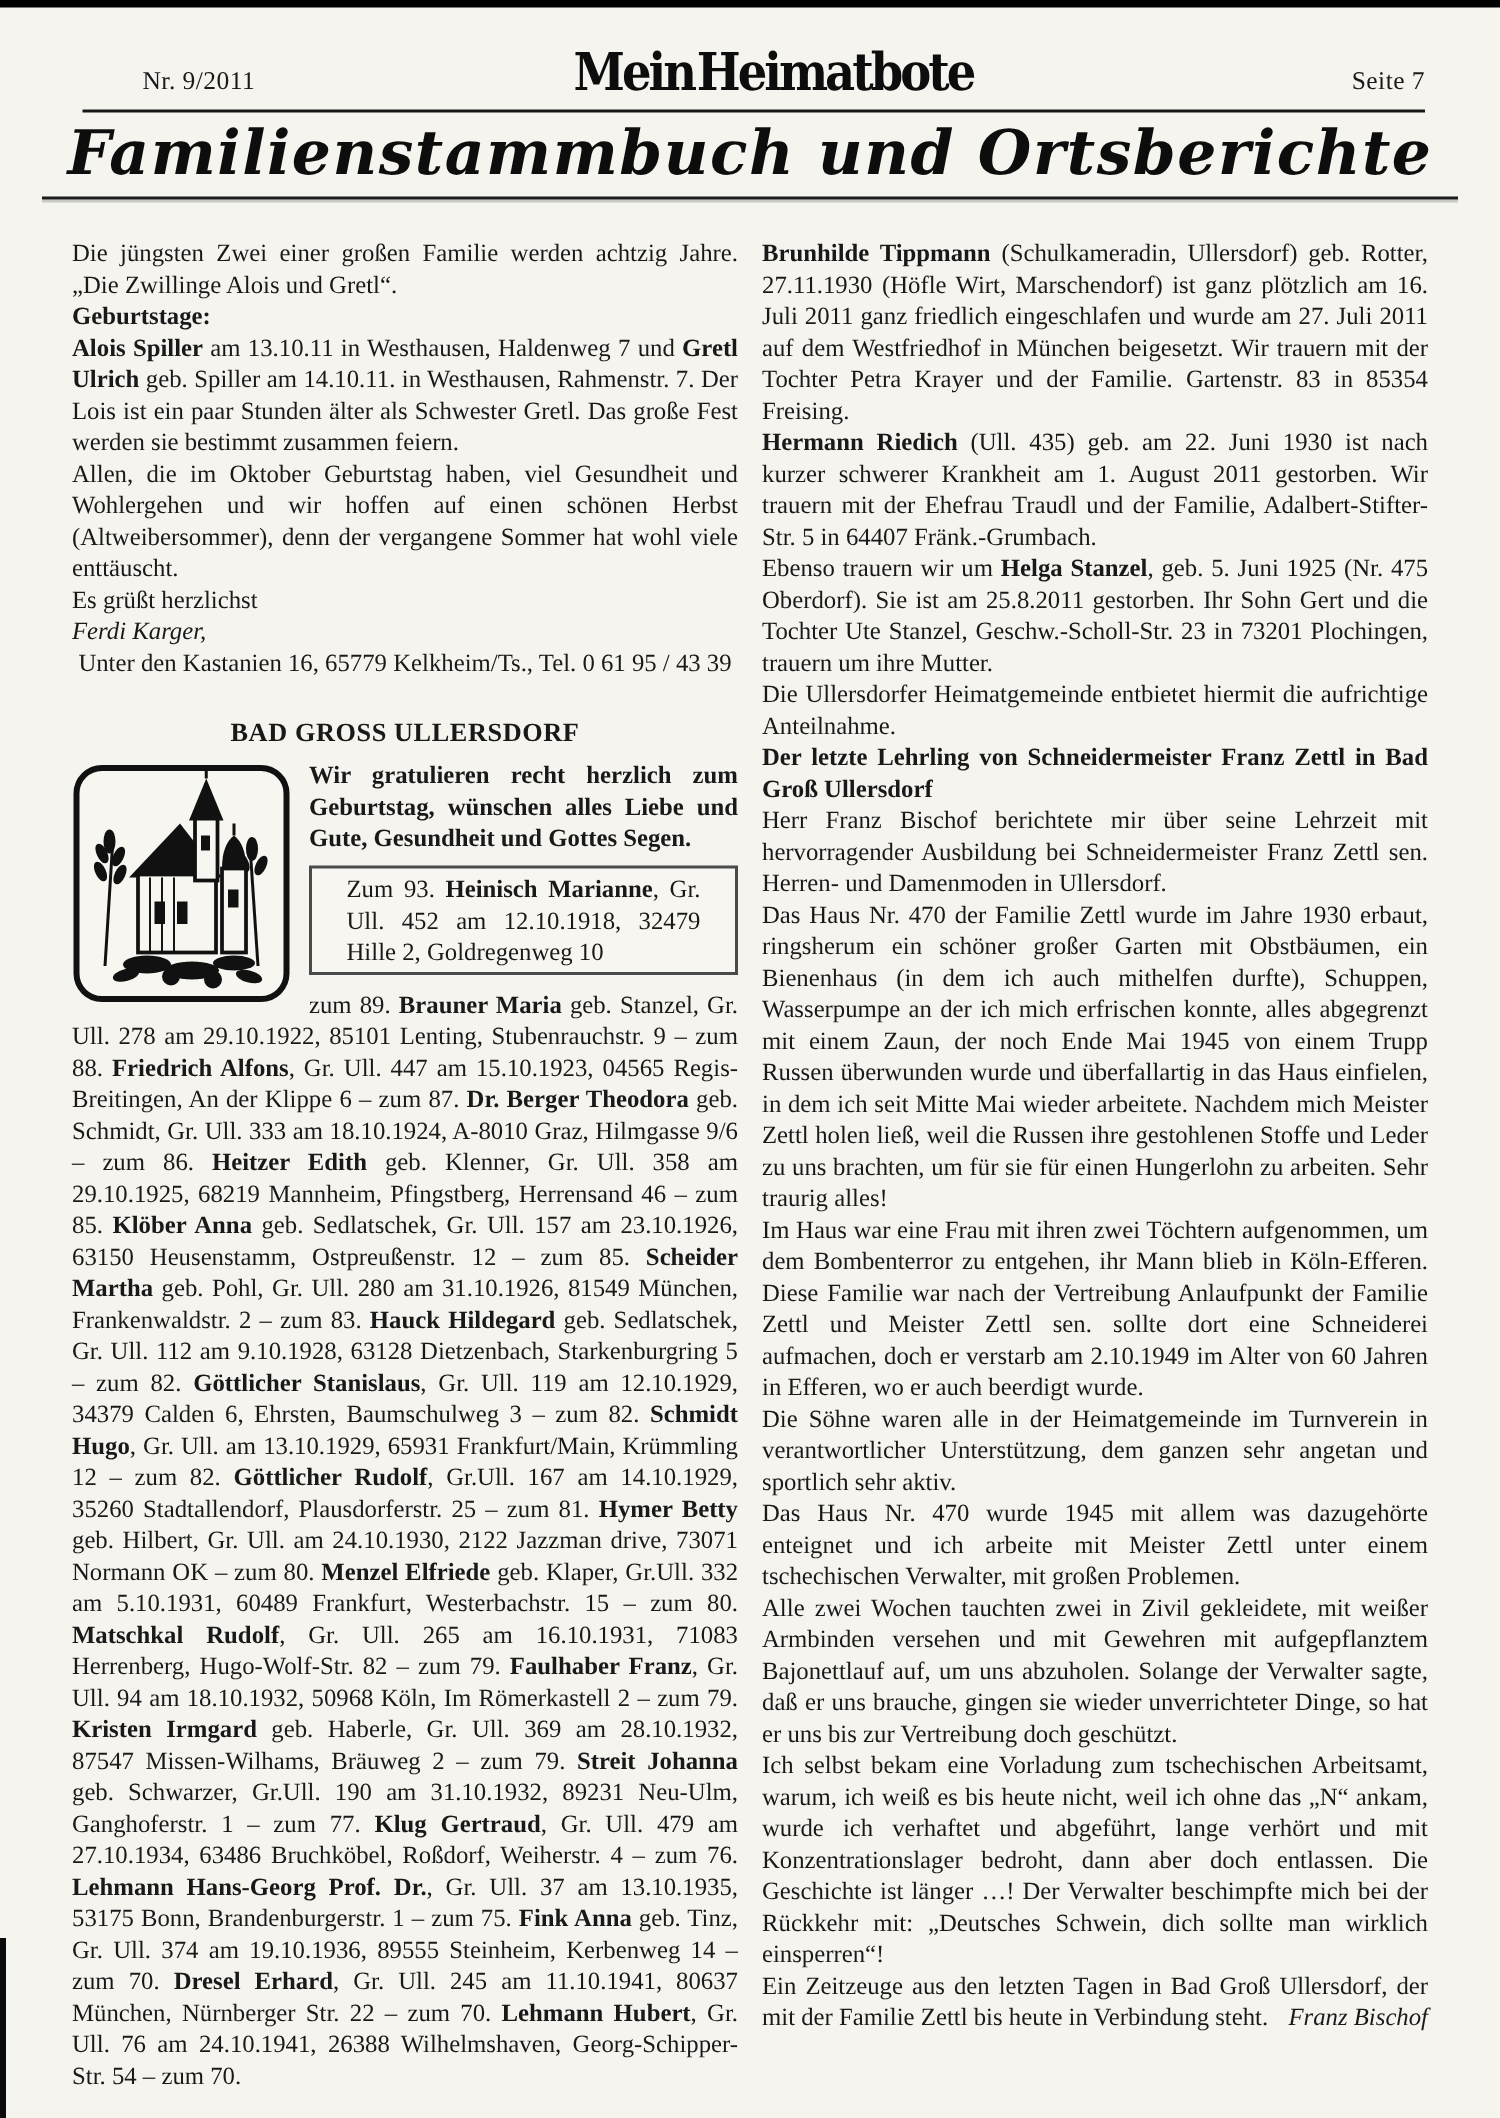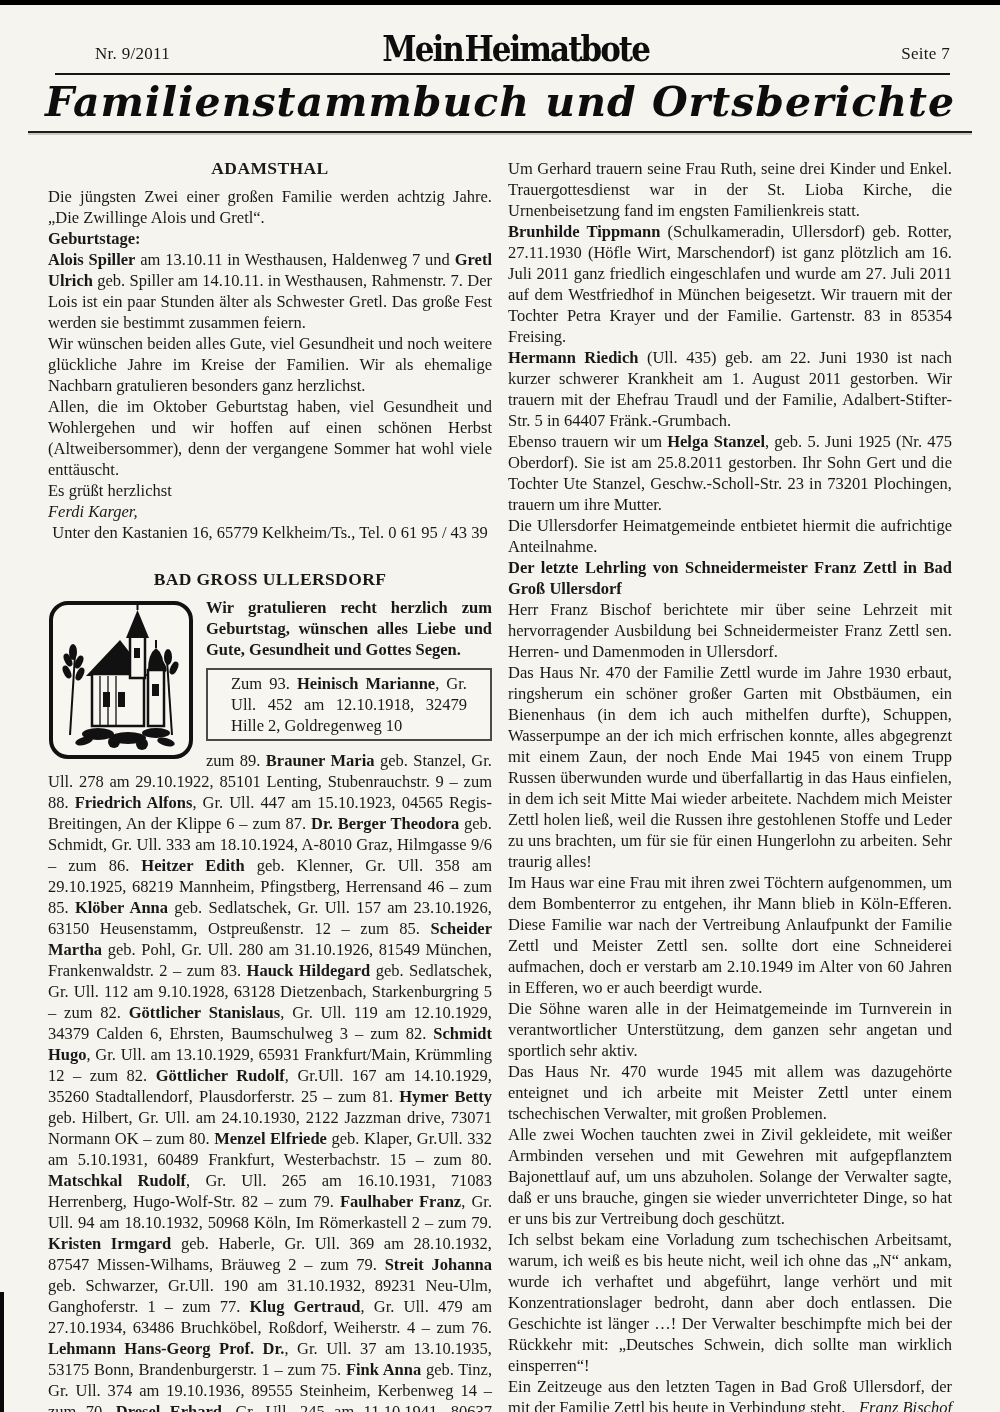--- a/index.html
+++ b/index.html
@@ -89,25 +89,23 @@
   <span class="page-no">Seite 7</span>
 </div>
 <div class="rule-1"></div>
 <div class="section-title">Familienstammbuch und Ortsberichte</div>
 <div class="rule-2"></div>
 
 <div class="columns">
 
   <div class="col">
 
-    <div class="center-head">ADAMSTHAL</div>
     <p><span>Die jüngsten Zwei einer großen Familie werden achtzig Jahre. „Die Zwillinge Alois und Gretl“.</span></p>
     <p><b>Geburtstage:</b></p>
     <p><b>Alois Spiller</b><span> am 13.10.11 in Westhausen, Haldenweg 7 und </span><b>Gretl Ulrich</b><span> geb. Spiller am 14.10.11. in Westhausen, Rahmenstr. 7. Der Lois ist ein paar Stunden älter als Schwester Gretl. Das große Fest werden sie bestimmt zusammen feiern.</span></p>
-    <p><span>Wir wünschen beiden alles Gute, viel Gesundheit und noch weitere glückliche Jahre im Kreise der Familien. Wir als ehemalige Nachbarn gratulieren besonders ganz herzlichst.</span></p>
     <p class="gap-top"><span>Allen, die im Oktober Geburtstag haben, viel Gesundheit und Wohlergehen und wir hoffen auf einen schönen Herbst (Altweibersommer), denn der vergangene Sommer hat wohl viele enttäuscht.</span></p>
     <div class="closing-row">
       <span>Es grüßt herzlichst</span>
       <span class="sig-name">Ferdi Karger,</span>
     </div>
     <div class="address-line">Unter den Kastanien 16, 65779 Kelkheim/Ts., Tel. 0 61 95 / 43 39</div>
 
     <div class="center-head gap-top-lg">BAD GROSS ULLERSDORF</div>
 
     <div>
@@ -161,21 +159,20 @@
       <p class="bgu-intro">Wir gratulieren recht herzlich zum Geburtstag, wünschen alles Liebe und Gute, Gesundheit und Gottes Segen.</p>
       <div class="bgu-box">
         <p><span>Zum 93. </span><b>Heinisch Marianne</b><span>, Gr. Ull. 452 am 12.10.1918, 32479 Hille 2, Goldregenweg 10</span></p>
       </div>
       <p class="birthday-list"><span>zum 89. </span><b>Brauner Maria</b><span> geb. Stanzel, Gr. Ull. 278 am 29.10.1922, 85101 Lenting, Stubenrauchstr. 9 – zum 88. </span><b>Friedrich Alfons</b><span>, Gr. Ull. 447 am 15.10.1923, 04565 Regis-Breitingen, An der Klippe 6 – zum 87. </span><b>Dr. Berger Theodora</b><span> geb. Schmidt, Gr. Ull. 333 am 18.10.1924, A-8010 Graz, Hilmgasse 9/6 – zum 86. </span><b>Heitzer Edith</b><span> geb. Klenner, Gr. Ull. 358 am 29.10.1925, 68219 Mannheim, Pfingstberg, Herrensand 46 – zum 85. </span><b>Klöber Anna</b><span> geb. Sedlatschek, Gr. Ull. 157 am 23.10.1926, 63150 Heusenstamm, Ostpreußenstr. 12 – zum 85. </span><b>Scheider Martha</b><span> geb. Pohl, Gr. Ull. 280 am 31.10.1926, 81549 München, Frankenwaldstr. 2 – zum 83. </span><b>Hauck Hildegard</b><span> geb. Sedlatschek, Gr. Ull. 112 am 9.10.1928, 63128 Dietzenbach, Starkenburgring 5 – zum 82. </span><b>Göttlicher Stanislaus</b><span>, Gr. Ull. 119 am 12.10.1929, 34379 Calden 6, Ehrsten, Baumschulweg 3 – zum 82. </span><b>Schmidt Hugo</b><span>, Gr. Ull. am 13.10.1929, 65931 Frankfurt/Main, Krümmling 12 – zum 82. </span><b>Göttlicher Rudolf</b><span>, Gr.Ull. 167 am 14.10.1929, 35260 Stadtallendorf, Plausdorferstr. 25 – zum 81. </span><b>Hymer Betty</b><span> geb. Hilbert, Gr. Ull. am 24.10.1930, 2122 Jazzman drive, 73071 Normann OK – zum 80. </span><b>Menzel Elfriede</b><span> geb. Klaper, Gr.Ull. 332 am 5.10.1931, 60489 Frankfurt, Westerbachstr. 15 – zum 80. </span><b>Matschkal Rudolf</b><span>, Gr. Ull. 265 am 16.10.1931, 71083 Herrenberg, Hugo-Wolf-Str. 82 – zum 79. </span><b>Faulhaber Franz</b><span>, Gr. Ull. 94 am 18.10.1932, 50968 Köln, Im Römerkastell 2 – zum 79. </span><b>Kristen Irmgard</b><span> geb. Haberle, Gr. Ull. 369 am 28.10.1932, 87547 Missen-Wilhams, Bräuweg 2 – zum 79. </span><b>Streit Johanna</b><span> geb. Schwarzer, Gr.Ull. 190 am 31.10.1932, 89231 Neu-Ulm, Ganghoferstr. 1 – zum 77. </span><b>Klug Gertraud</b><span>, Gr. Ull. 479 am 27.10.1934, 63486 Bruchköbel, Roßdorf, Weiherstr. 4 – zum 76. </span><b>Lehmann Hans-Georg Prof. Dr.</b><span>, Gr. Ull. 37 am 13.10.1935, 53175 Bonn, Brandenburgerstr. 1 – zum 75. </span><b>Fink Anna</b><span> geb. Tinz, Gr. Ull. 374 am 19.10.1936, 89555 Steinheim, Kerbenweg 14 – zum 70. </span><b>Dresel Erhard</b><span>, Gr. Ull. 245 am 11.10.1941, 80637 München, Nürnberger Str. 22 – zum 70. </span><b>Lehmann Hubert</b><span>, Gr. Ull. 76 am 24.10.1941, 26388 Wilhelmshaven, Georg-Schipper-Str. 54 – zum 70. </span></p>
     </div>
 
   </div>
 
   <div class="col">
-    <p><span>Um Gerhard trauern seine Frau Ruth, seine drei Kinder und Enkel. Trauergottesdienst war in der St. Lioba Kirche, die Urnenbeisetzung fand im engsten Familienkreis statt.</span></p>
     <p class="gap-top"><b>Brunhilde Tippmann</b><span> (Schulkameradin, Ullersdorf) geb. Rotter, 27.11.1930 (Höfle Wirt, Marschendorf) ist ganz plötzlich am 16. Juli 2011 ganz friedlich eingeschlafen und wurde am 27. Juli 2011 auf dem Westfriedhof in München beigesetzt. Wir trauern mit der Tochter Petra Krayer und der Familie. Gartenstr. 83 in 85354 Freising.</span></p>
     <p class="gap-top"><b>Hermann Riedich</b><span> (Ull. 435) geb. am 22. Juni 1930 ist nach kurzer schwerer Krankheit am 1. August 2011 gestorben. Wir trauern mit der Ehefrau Traudl und der Familie, Adalbert-Stifter-Str. 5 in 64407 Fränk.-Grumbach.</span></p>
     <p class="gap-top"><span>Ebenso trauern wir um </span><b>Helga Stanzel</b><span>, geb. 5. Juni 1925 (Nr. 475 Oberdorf). Sie ist am 25.8.2011 gestorben. Ihr Sohn Gert und die Tochter Ute Stanzel, Geschw.-Scholl-Str. 23 in 73201 Plochingen, trauern um ihre Mutter.</span></p>
     <p><span>Die Ullersdorfer Heimatgemeinde entbietet hiermit die aufrichtige Anteilnahme.</span></p>
 
     <p class="sub-head gap-top">Der letzte Lehrling von Schneidermeister Franz Zettl in Bad Groß Ullersdorf</p>
     <p><span>Herr Franz Bischof berichtete mir über seine Lehrzeit mit hervorragender Ausbildung bei Schneidermeister Franz Zettl sen. Herren- und Damenmoden in Ullersdorf.</span></p>
     <p><span>Das Haus Nr. 470 der Familie Zettl wurde im Jahre 1930 erbaut, ringsherum ein schöner großer Garten mit Obstbäumen, ein Bienenhaus (in dem ich auch mithelfen durfte), Schuppen, Wasserpumpe an der ich mich erfrischen konnte, alles abgegrenzt mit einem Zaun, der noch Ende Mai 1945 von einem Trupp Russen überwunden wurde und überfallartig in das Haus einfielen, in dem ich seit Mitte Mai wieder arbeitete. Nachdem mich Meister Zettl holen ließ, weil die Russen ihre gestohlenen Stoffe und Leder zu uns brachten, um für sie für einen Hungerlohn zu arbeiten. Sehr traurig alles!</span></p>
     <p><span>Im Haus war eine Frau mit ihren zwei Töchtern aufgenommen, um dem Bombenterror zu entgehen, ihr Mann blieb in Köln-Efferen. Diese Familie war nach der Vertreibung Anlaufpunkt der Familie Zettl und Meister Zettl sen. sollte dort eine Schneiderei aufmachen, doch er verstarb am 2.10.1949 im Alter von 60 Jahren in Efferen, wo er auch beerdigt wurde.</span></p>
     <p><span>Die Söhne waren alle in der Heimatgemeinde im Turnverein in verantwortlicher Unterstützung, dem ganzen sehr angetan und sportlich sehr aktiv.</span></p>

